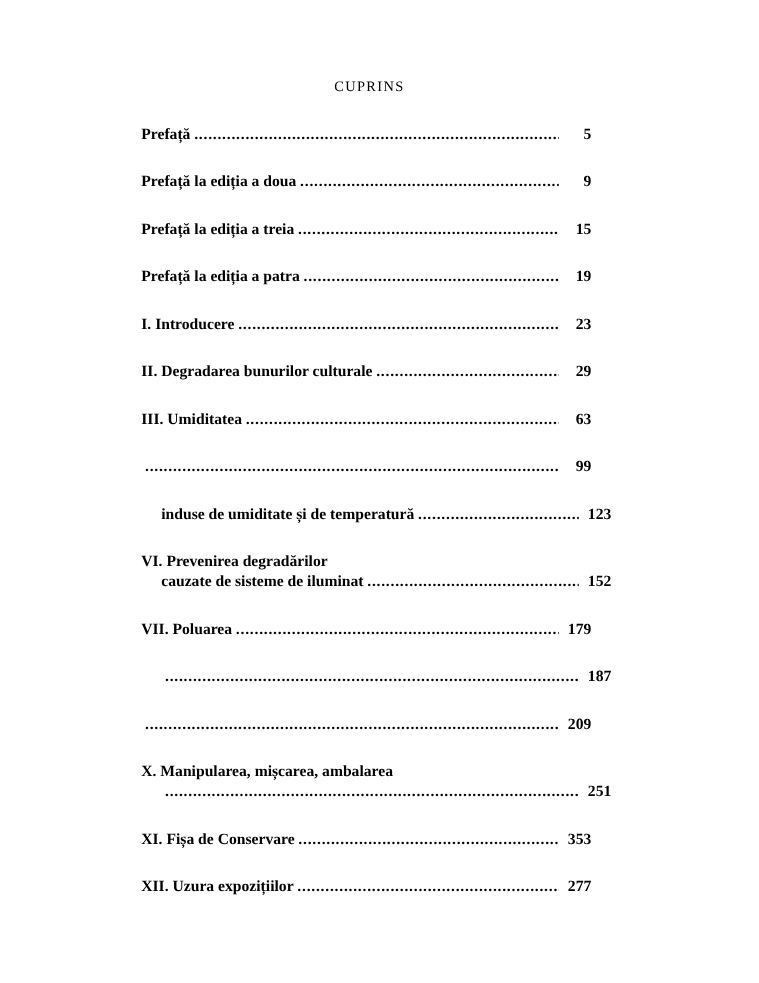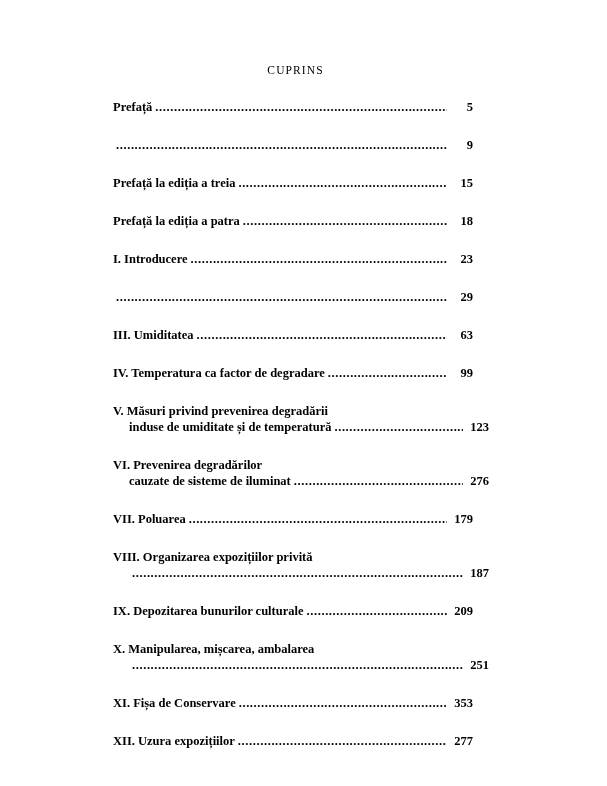--- a/index.html
+++ b/index.html
@@ -81,107 +81,99 @@
   <div class="toc-list">
       <div class="entry">
         <div class="entry-line">
           <span class="label">Prefață</span>
           <span class="dots">..............................................................................................................................</span>
           <span class="page-num">5</span>
         </div>
       </div>
       <div class="entry">
         <div class="entry-line">
+          <span class="label">Prefață la ediția a doua</span>
           <span class="dots">..............................................................................................................................</span>
           <span class="page-num">9</span>
         </div>
       </div>
       <div class="entry">
         <div class="entry-line">
           <span class="label">Prefață la ediția a treia</span>
           <span class="dots">..............................................................................................................................</span>
           <span class="page-num">15</span>
         </div>
       </div>
       <div class="entry">
         <div class="entry-line">
           <span class="label">Prefață la ediția a patra</span>
           <span class="dots">..............................................................................................................................</span>
-          <span class="page-num">18</span>
+          <span class="page-num">19</span>
         </div>
       </div>
       <div class="entry">
         <div class="entry-line">
           <span class="label">I. Introducere</span>
           <span class="dots">..............................................................................................................................</span>
           <span class="page-num">23</span>
         </div>
       </div>
       <div class="entry">
         <div class="entry-line">
+          <span class="label">II. Degradarea bunurilor culturale</span>
           <span class="dots">..............................................................................................................................</span>
           <span class="page-num">29</span>
         </div>
       </div>
       <div class="entry">
         <div class="entry-line">
           <span class="label">III. Umiditatea</span>
           <span class="dots">..............................................................................................................................</span>
           <span class="page-num">63</span>
         </div>
       </div>
       <div class="entry">
         <div class="entry-line">
-          <span class="label">IV. Temperatura ca factor de degradare</span>
           <span class="dots">..............................................................................................................................</span>
           <span class="page-num">99</span>
         </div>
       </div>
       <div class="entry">
-        <div class="entry-line no-dots">
-          <span class="label">V. Măsuri privind prevenirea degradării</span>
-          <span class="dots">..............................................................................................................................</span>
-        </div>
         <div class="entry-line second">
           <span class="label">induse de umiditate și de temperatură</span>
           <span class="dots">..............................................................................................................................</span>
           <span class="page-num">123</span>
         </div>
       </div>
       <div class="entry">
         <div class="entry-line no-dots">
           <span class="label">VI. Prevenirea degradărilor</span>
           <span class="dots">..............................................................................................................................</span>
         </div>
         <div class="entry-line second">
           <span class="label">cauzate de sisteme de iluminat</span>
           <span class="dots">..............................................................................................................................</span>
-          <span class="page-num">276</span>
+          <span class="page-num">152</span>
         </div>
       </div>
       <div class="entry">
         <div class="entry-line">
           <span class="label">VII. Poluarea</span>
           <span class="dots">..............................................................................................................................</span>
           <span class="page-num">179</span>
         </div>
       </div>
       <div class="entry">
-        <div class="entry-line no-dots">
-          <span class="label">VIII. Organizarea expozițiilor privită</span>
-          <span class="dots">..............................................................................................................................</span>
-        </div>
         <div class="entry-line second">
           <span class="dots">..............................................................................................................................</span>
           <span class="page-num">187</span>
         </div>
       </div>
       <div class="entry">
         <div class="entry-line">
-          <span class="label">IX. Depozitarea bunurilor culturale</span>
           <span class="dots">..............................................................................................................................</span>
           <span class="page-num">209</span>
         </div>
       </div>
       <div class="entry">
         <div class="entry-line no-dots">
           <span class="label">X. Manipularea, mișcarea, ambalarea</span>
           <span class="dots">..............................................................................................................................</span>
         </div>
         <div class="entry-line second">

